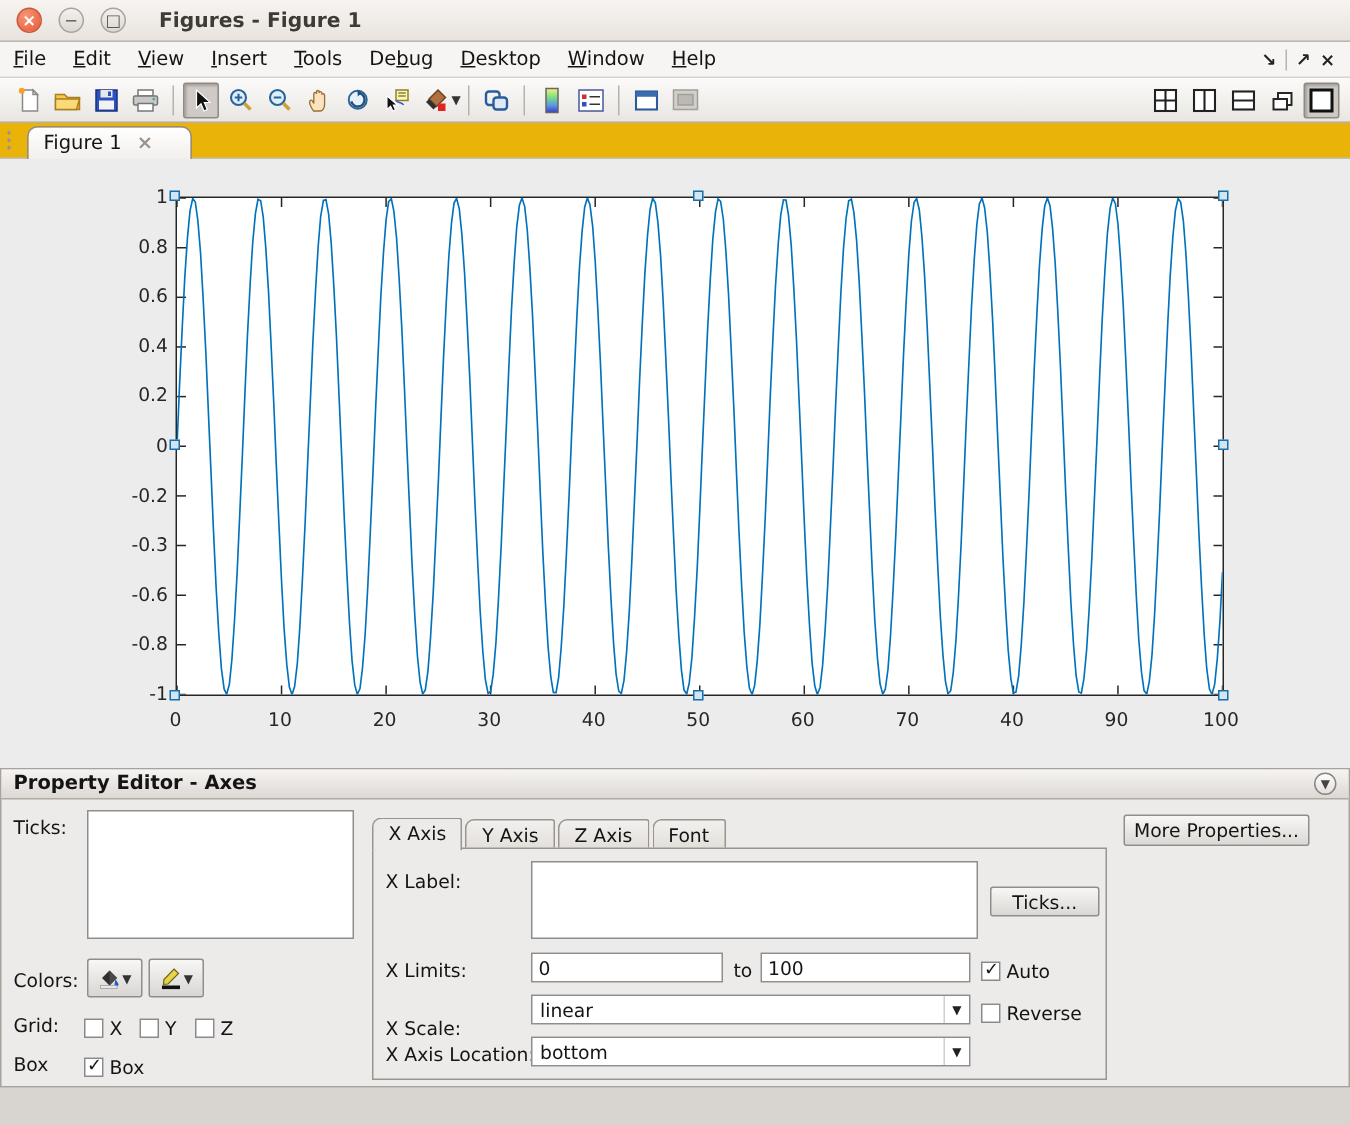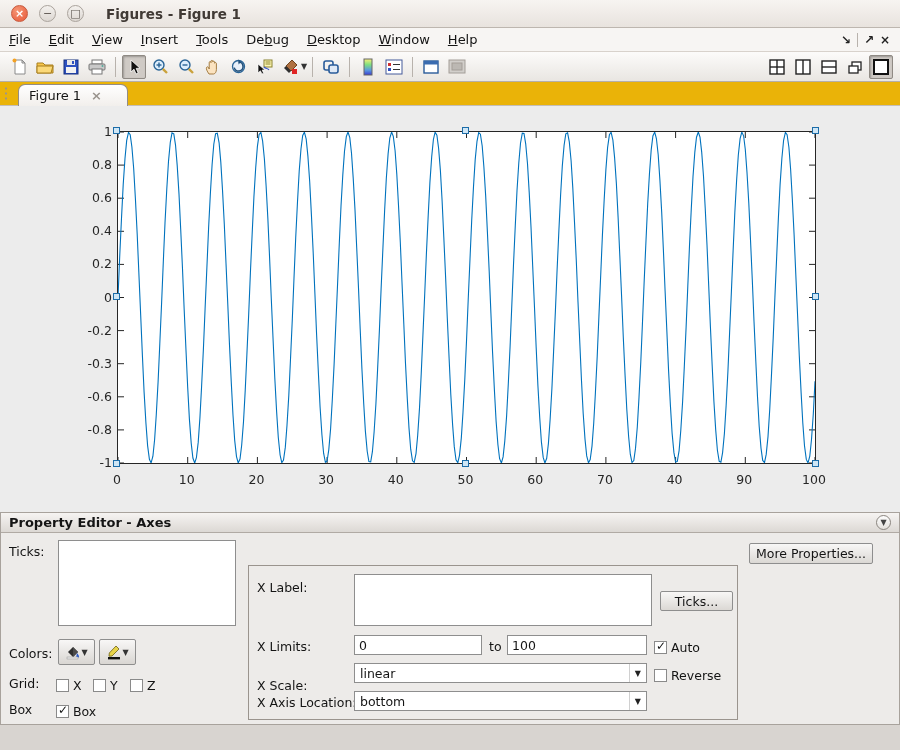--- a/index.html
+++ b/index.html
@@ -431,20 +431,23 @@
     </span>
     <span style="position:absolute; left:129px; top:162px;">
       <span class="checkbox"></span><span class="cb-label">Z</span>
     </span>
 
     <span class="pe-label" style="left:8px; top:189px;">Box</span>
     <span style="position:absolute; left:55px; top:188px;">
       <span class="checkbox checked"></span><span class="cb-label">Box</span>
     </span>
 
+    <div id="pe-tabs">
+      <span class="pe-tab active">X Axis</span><span class="pe-tab">Y Axis</span><span class="pe-tab">Z Axis</span><span class="pe-tab">Font</span>
+    </div>
     <div id="pe-tabcontent">
       <span class="pe-label" style="left:8px; top:14px;">X Label:</span>
       <textarea class="pe-field" style="position: absolute; left: 105px; top: 8px; width: 298px; height: 52px;" value=""></textarea>
       <div class="pe-btn" style="position:absolute; left:411px; top:25px; width:73px; height:20px;">Ticks...</div>
 
       <span class="pe-label" style="left:8px; top:73px;">X Limits:</span>
       <input class="pe-field" style="position: absolute; left: 105px; top: 69px; width: 128px; height: 20px;" value="0">
       <span class="pe-label" style="left:240px; top:73px;">to</span>
       <input class="pe-field" style="position: absolute; left: 258px; top: 69px; width: 140px; height: 20px;" value="100">
       <span style="position:absolute; left:405px; top:71px;">

